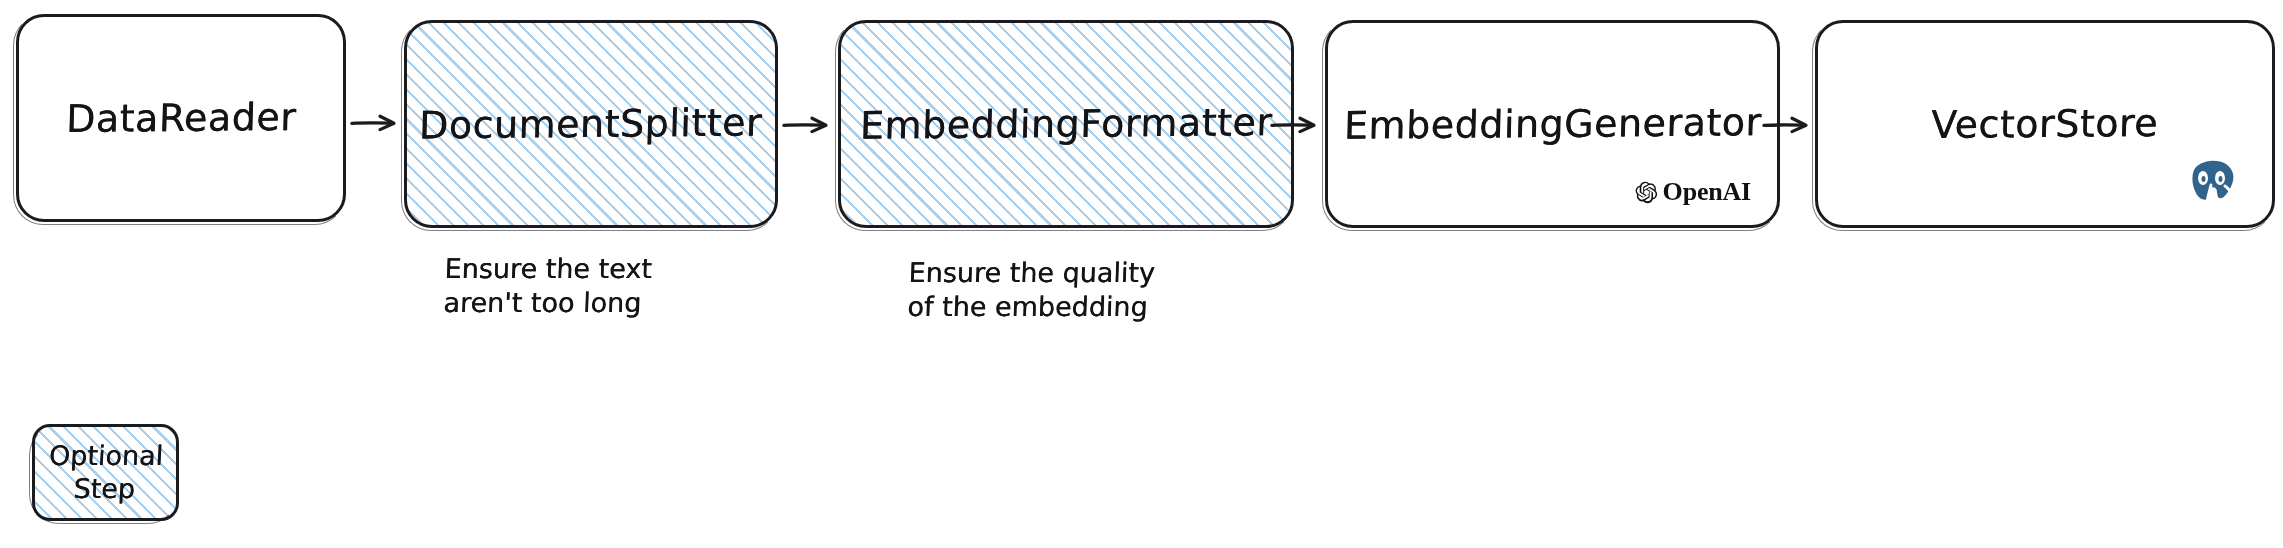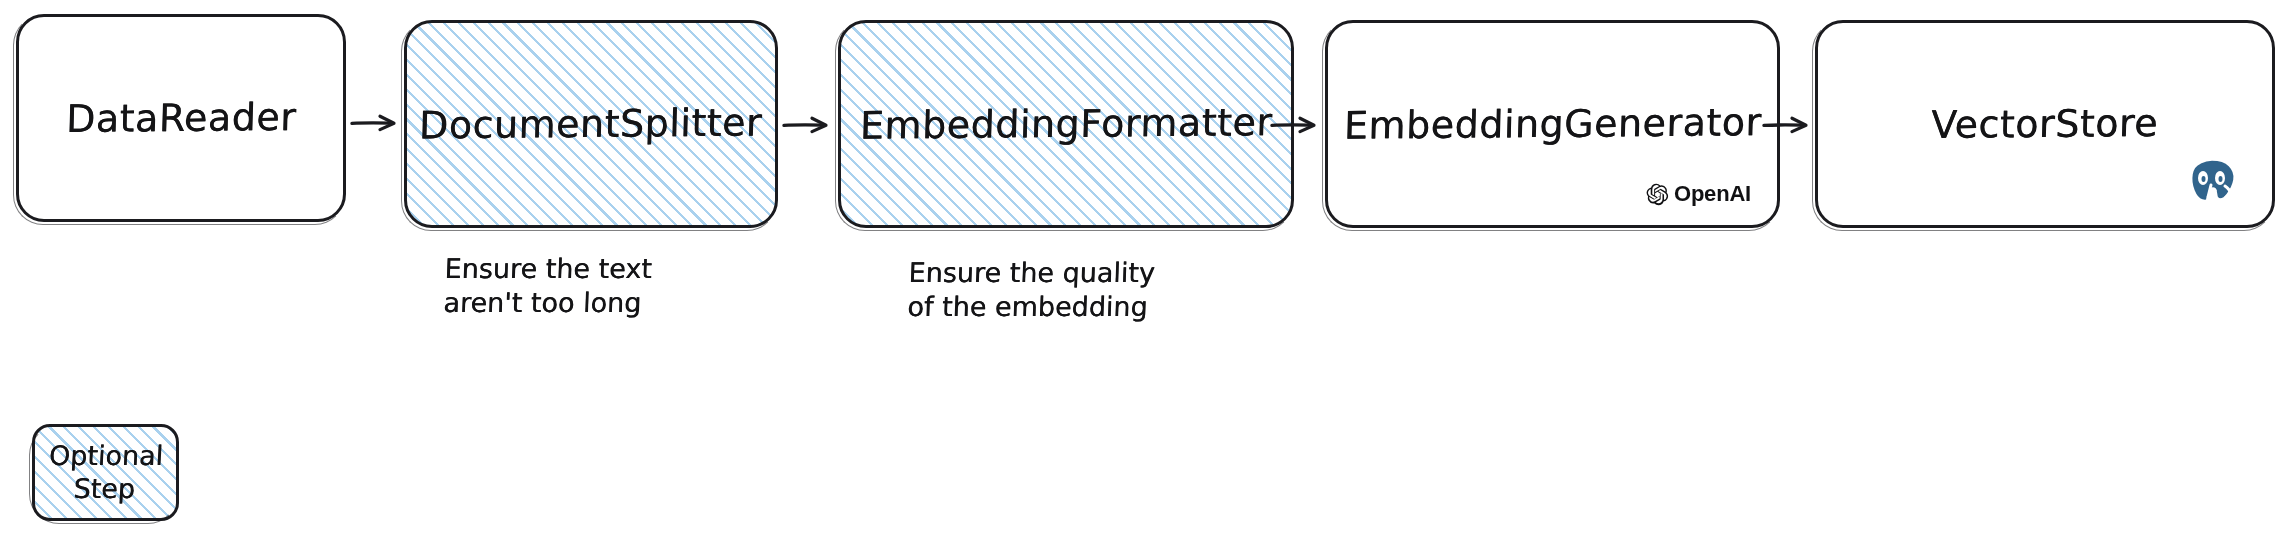--- a/index.html
+++ b/index.html
@@ -65,22 +65,22 @@
   .brand {
     position: absolute;
     right: 26px;
     bottom: 18px;
     display: flex;
     align-items: center;
     gap: 5px;
     z-index: 4;
   }
   .brand-text {
-    font-family: Liberation Sans, sans-serif;
-    font-size: 22px;
+    font-family: Liberation Serif, serif;
+    font-size: 26px;
     font-weight: bold;
     color: #111113;
     letter-spacing: -0.2px;
   }
   .arrow {
     position: absolute;
     height: 40px;
     display: flex;
     align-items: center;
   }

